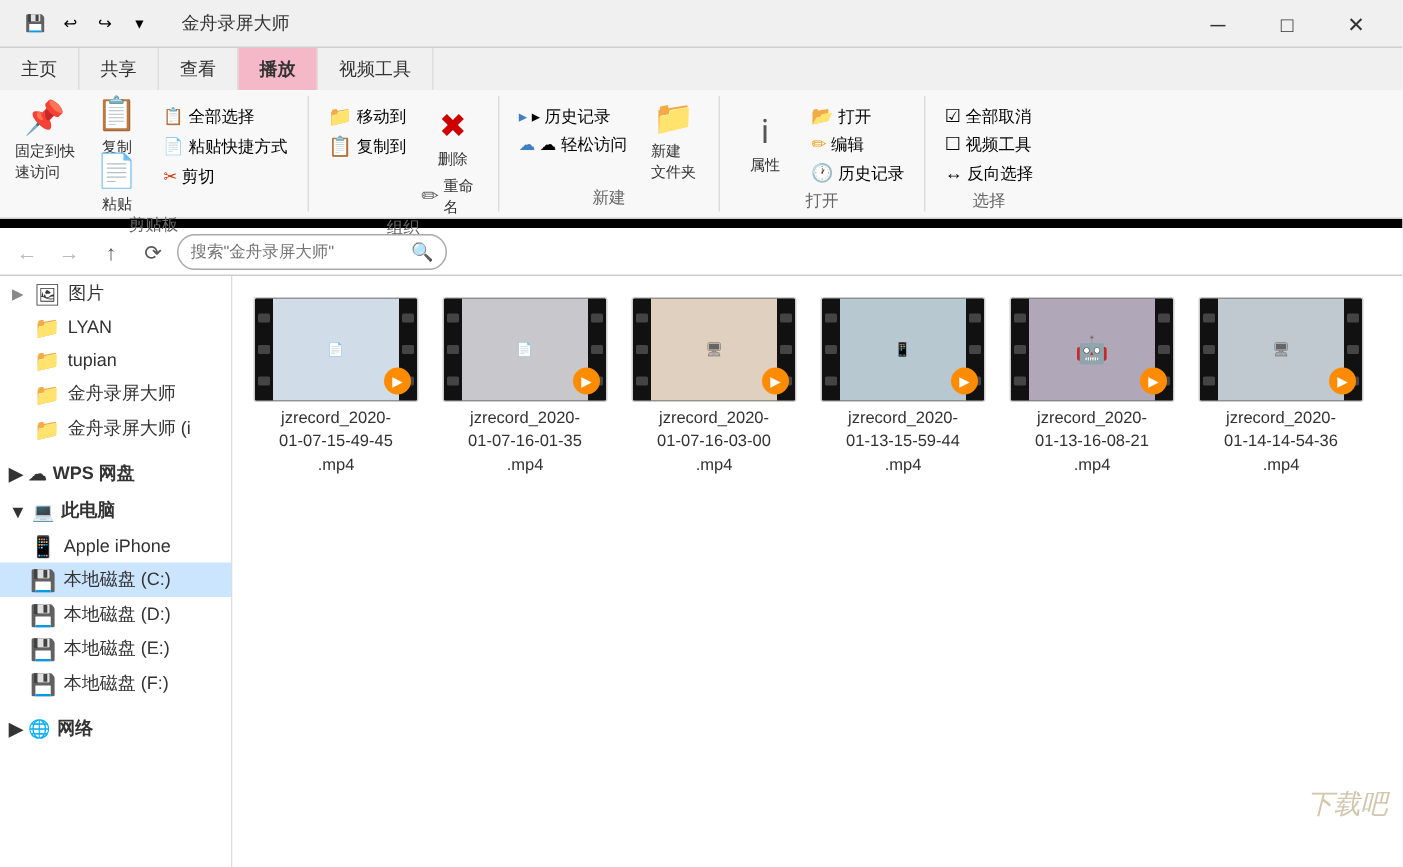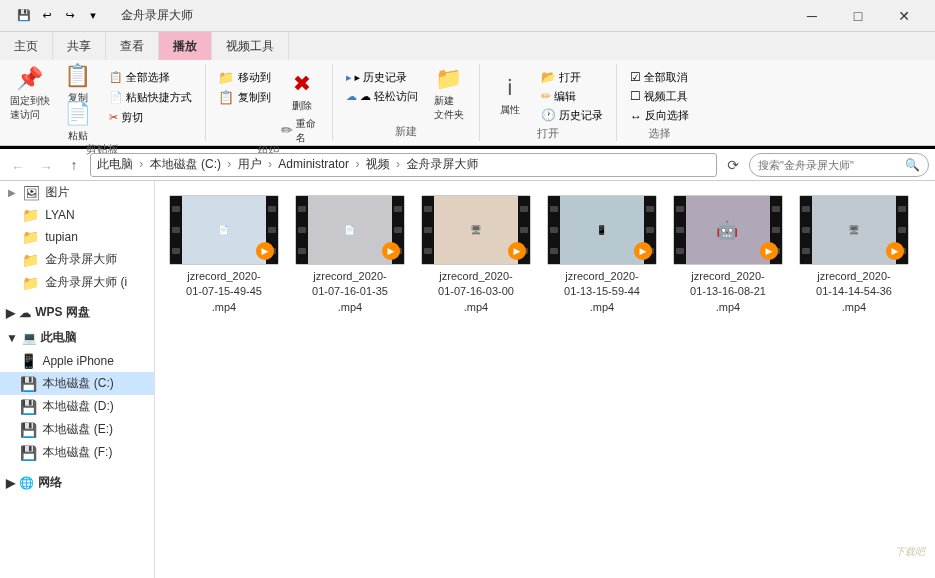--- a/index.html
+++ b/index.html
@@ -15,21 +15,21 @@
       padding: 0 8px;
       border-bottom: 1px solid #d0d0d0;
     }
     .title-bar-left { display: flex; align-items: center; gap: 4px; }
     .title-bar-title { font-size: 12px; color: #333; margin-left: 8px; }
     .title-bar-controls { display: flex; }
     .title-btn { width: 46px; height: 32px; display: flex; align-items: center; justify-content: center; font-size: 14px; cursor: pointer; color: #333; }
     .qa-icon { width: 20px; height: 20px; display: flex; align-items: center; justify-content: center; font-size: 11px; cursor: pointer; }
 
     
-    .ribbon { background: #f8f8f8; border-bottom: 3px solid #000000; }
+    .ribbon { background: #f8f8f8; border-bottom: 6px solid #000000; }
     .ribbon-tabs { display: flex; height: 28px; background: #f0f0f0; }
     .ribbon-tab { padding: 4px 14px; font-size: 12px; cursor: pointer; display: flex; align-items: center; border-right: 1px solid #ddd; color: #333; }
     .ribbon-tab.bofang { background: #f4b8c8; color: #333; font-weight: bold; }
 
     .ribbon-content { display: flex; height: 86px; background: #f8f8f8; padding: 4px 0; border-bottom: 1px solid #ccc; }
     .ribbon-group { display: flex; flex-direction: column; align-items: center; border-right: 1px solid #ddd; padding: 2px 8px; min-width: 60px; }
     .ribbon-group-label { font-size: 11px; color: #666; margin-top: auto; padding-top: 2px; }
     .ribbon-group-content { display: flex; align-items: flex-start; gap: 4px; flex: 1; }
 
     .ribbon-btn-large { display: flex; flex-direction: column; align-items: center; justify-content: center; width: 44px; height: 56px; cursor: pointer; border: 1px solid transparent; border-radius: 3px; font-size: 10px; color: #333; }
@@ -67,21 +67,21 @@
     .file-grid { display: flex; flex-wrap: wrap; gap: 16px; padding: 4px; }
     .file-item { display: flex; flex-direction: column; align-items: center; width: 110px; cursor: pointer; }
     .thumb { width: 110px; height: 70px; background: #2a2a2a; border: 1px solid #ccc; border-radius: 2px; position: relative; overflow: hidden; }
     .film-strip-left { position: absolute; left: 0; top: 0; bottom: 0; width: 12px; background: #111; display: flex; flex-direction: column; justify-content: space-around; padding: 3px 2px; }
     .film-strip-right { position: absolute; right: 0; top: 0; bottom: 0; width: 12px; background: #111; display: flex; flex-direction: column; justify-content: space-around; padding: 3px 2px; }
     .film-hole { width: 8px; height: 6px; background: #444; border-radius: 1px; }
     .thumb-play { position: absolute; bottom: 4px; right: 4px; width: 18px; height: 18px; background: #ff8c00; border-radius: 50%; display: flex; align-items: center; justify-content: center; font-size: 9px; color: white; }
     .file-label { font-size: 11px; color: #333; text-align: center; margin-top: 4px; line-height: 1.4; word-break: break-all; }
 
     
-    .watermark { position: absolute; bottom: 19px; right: 10px; font-size: 10px; color: rgba(180,160,120,0.6); font-style: italic; }
+    .watermark { position: absolute; bottom: 30px; right: 10px; font-size: 18px; color: rgba(180,160,120,0.6); font-style: italic; }
 
     
     .sidebar::-webkit-scrollbar { width: 6px; }
     .sidebar::-webkit-scrollbar-track { background: #f0f0f0; }
     .sidebar::-webkit-scrollbar-thumb { background: #c0c0c0; border-radius: 3px; }
     .title-icon-area { display: flex; align-items: center; padding: 0 6px; gap: 3px; }
 
     .delete-icon { color: #cc0000; font-size: 22px; }
     .rename-icon { color: #666; font-size: 22px; }
     .newfolder-icon { color: #f0a020; font-size: 22px; }
@@ -246,25 +246,20 @@
       <div class="ribbon-group-label">选择</div>
     </div>
 
   </div>
 </div>
 
 <div class="address-bar">
   <div class="nav-btn disabled">←</div>
   <div class="nav-btn disabled">→</div>
   <div class="nav-btn">↑</div>
-  <div class="address-path">
-    <span class="address-path-text">
-      此电脑 <span class="path-sep">›</span> 本地磁盘 (C:) <span class="path-sep">›</span> 用户 <span class="path-sep">›</span> Administrator <span class="path-sep">›</span> 视频 <span class="path-sep">›</span> 金舟录屏大师
-    </span>
-  </div>
   <div class="refresh-btn">⟳</div>
   <div class="search-box">
     <input class="search-input" placeholder="搜索&quot;金舟录屏大师&quot;" type="text" style="">
     <span class="search-icon">🔍</span>
   </div>
 </div>
 
 <div class="main-layout">
 
   <div class="sidebar">

